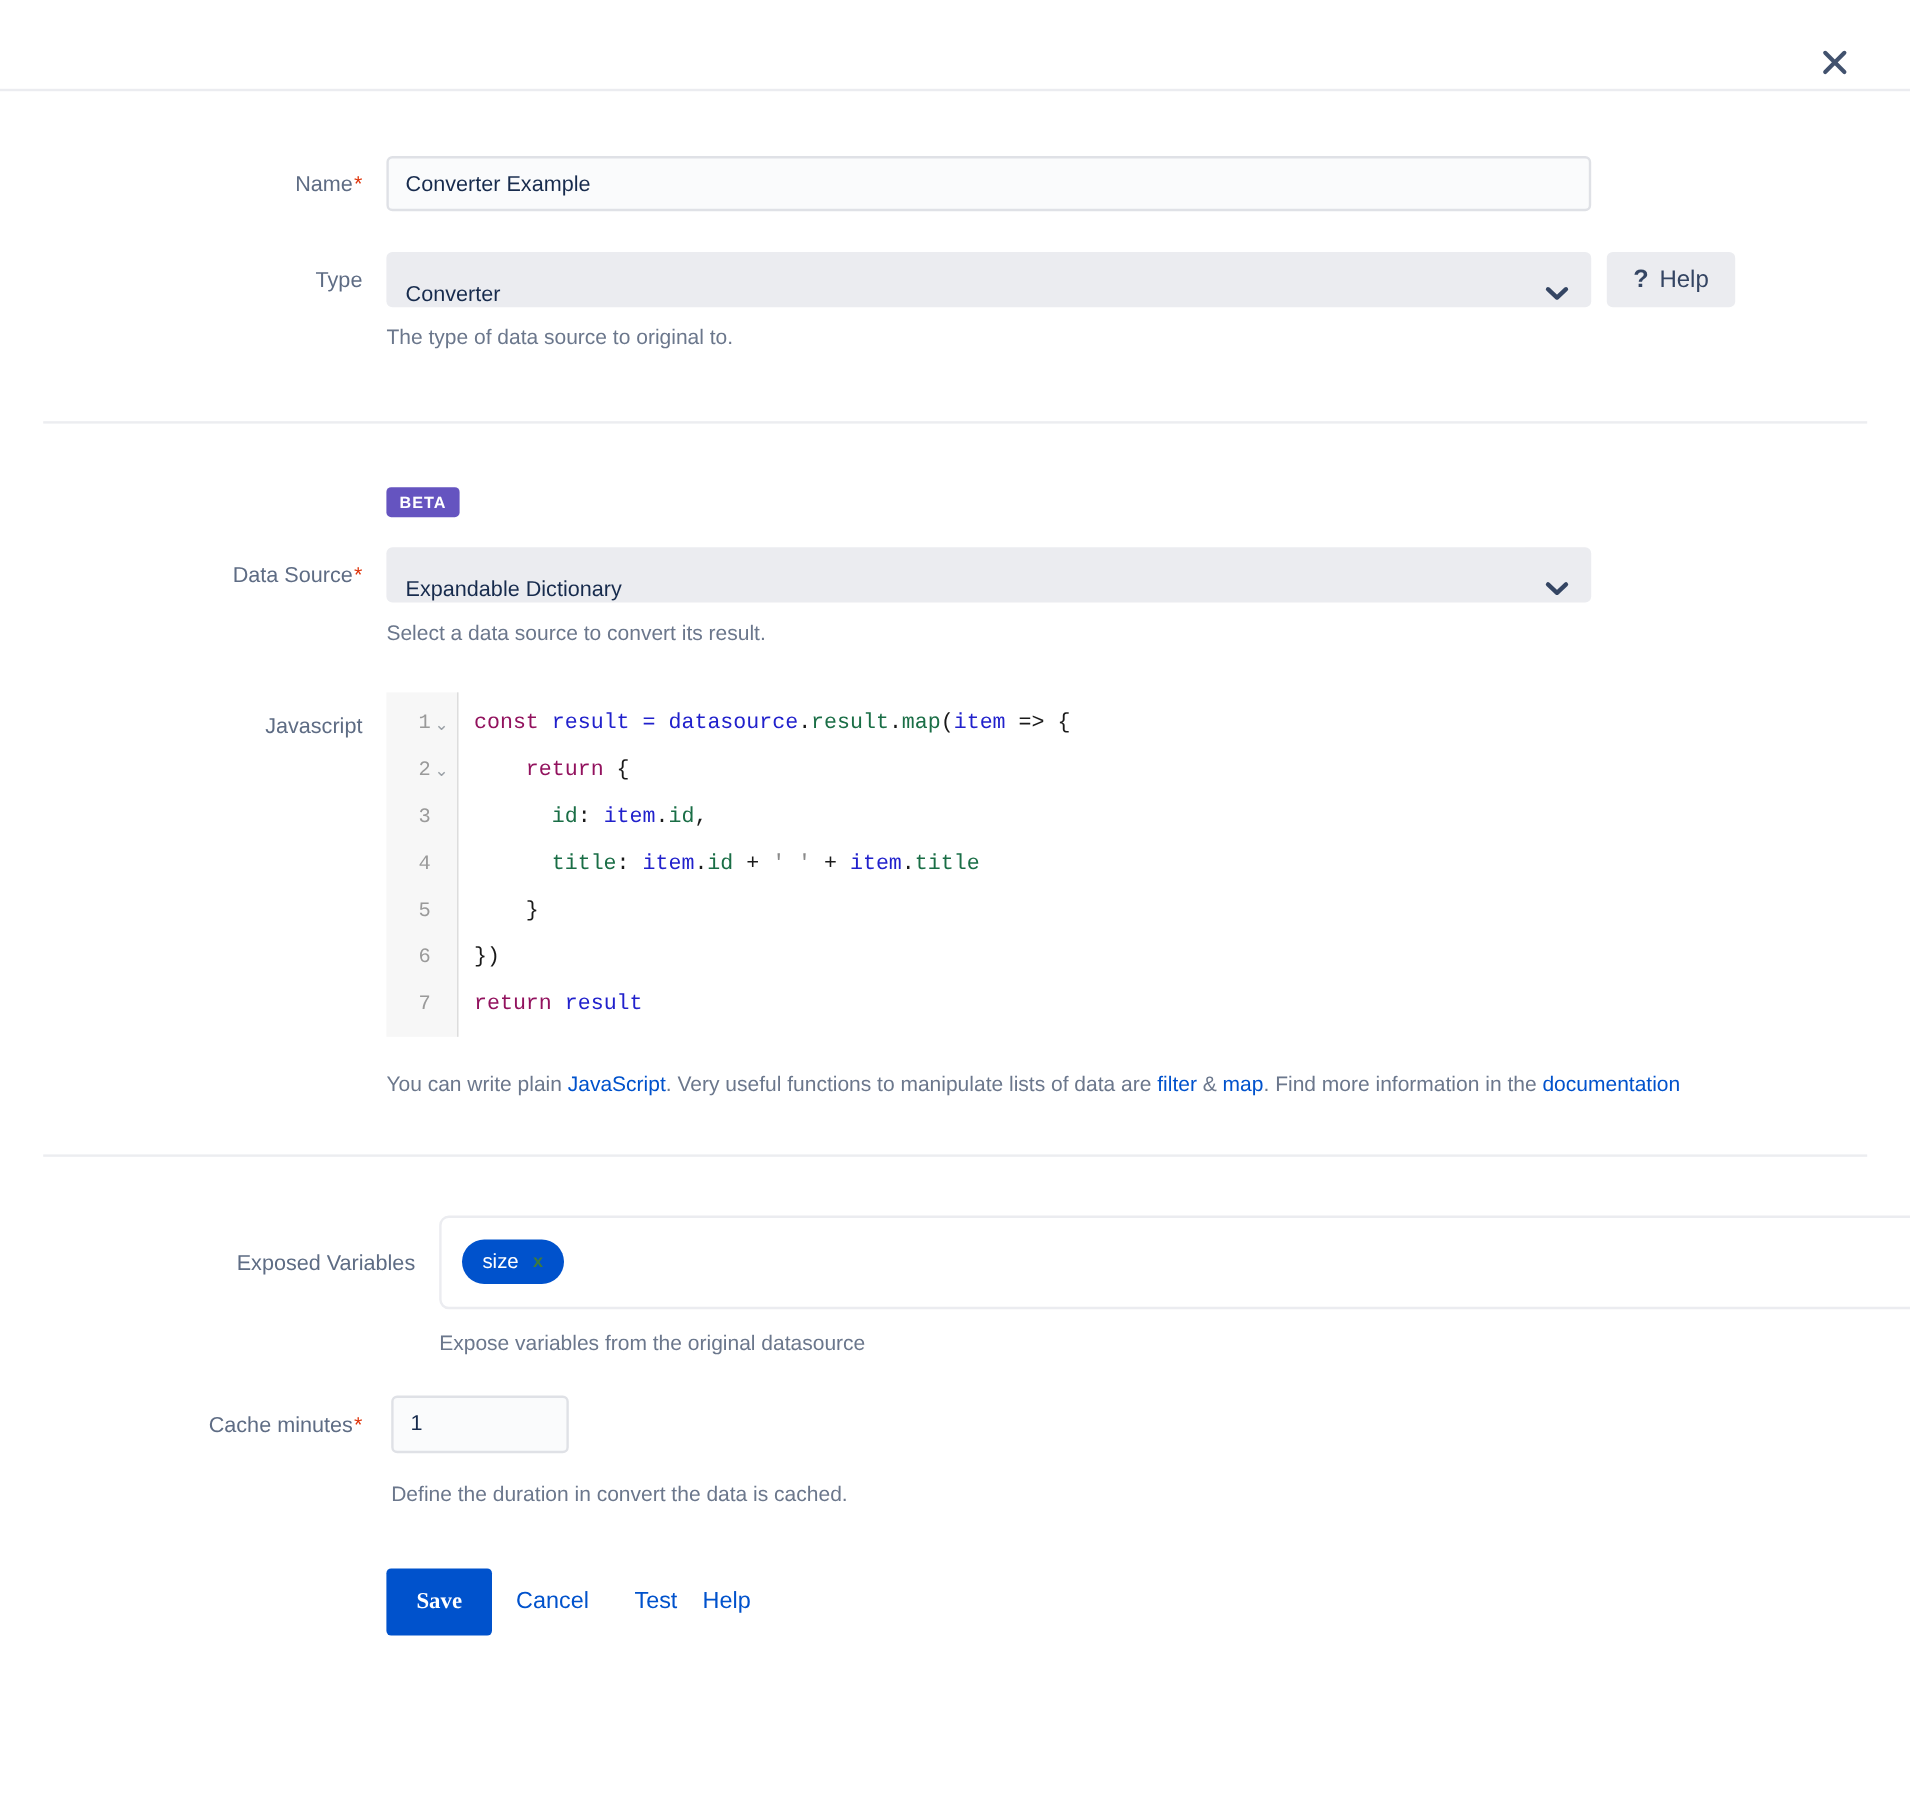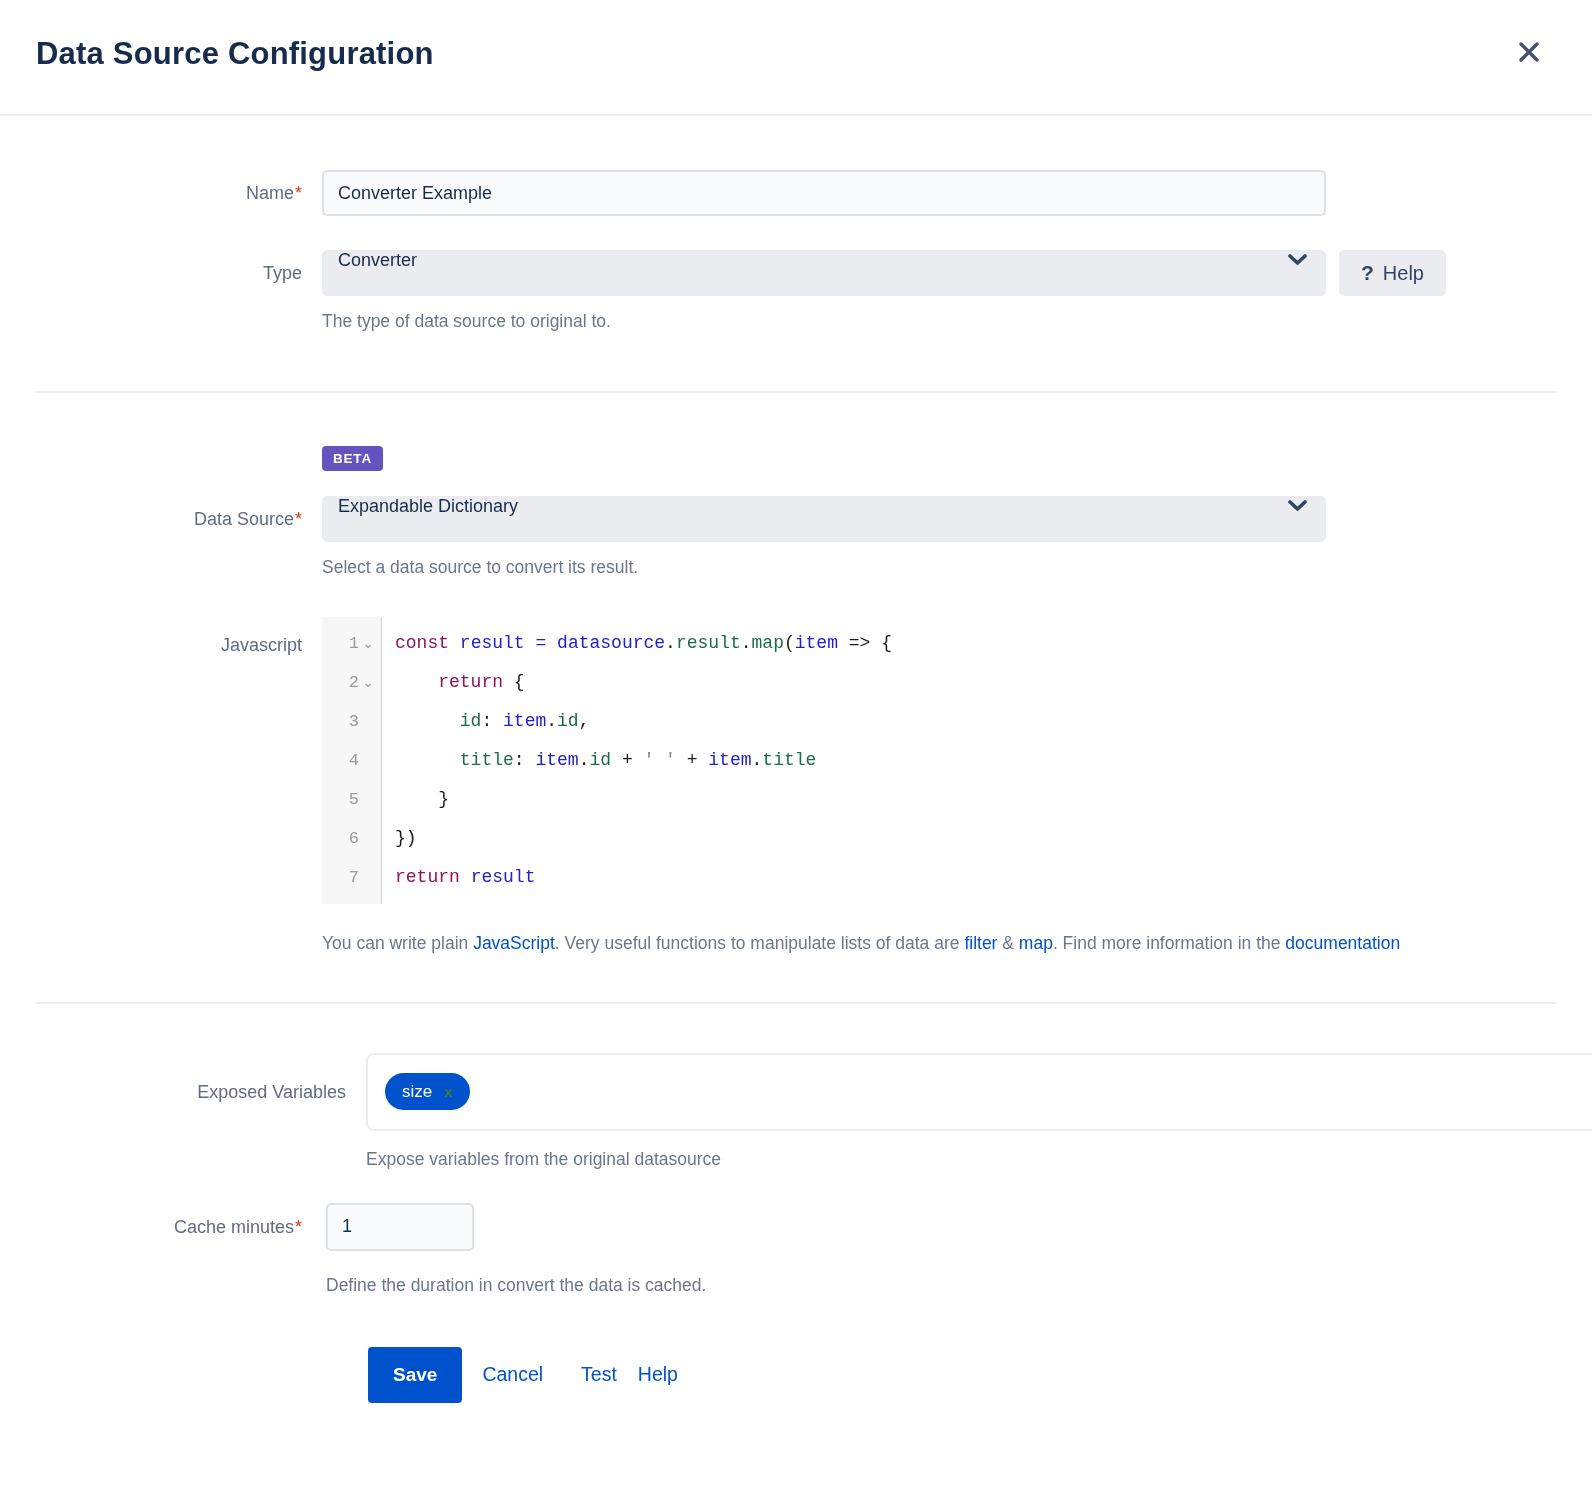--- a/index.html
+++ b/index.html
@@ -20,21 +20,21 @@
   .req { color:#DE350B; font-size:18px; margin-left:1px; }
   .helper { font-size:17.5px; color:#6B778C; margin-top:13px; line-height:24px; }
   .divider { border:none; border-top:2px solid #ECEDF0; margin:0 36px; }
   
   .text-input {
     width:1004px; height:46px; background:#FAFBFC; border:2px solid #DFE1E6; border-radius:5px;
     font-family:"Liberation Sans", sans-serif; font-size:18px; color:#172B4D; padding:0 14px; outline:none;
   }
   .select {
     width:1004px; height:46px; background:#EBECF0; border:none; border-radius:5px;
-    display:flex; align-items:flex-start; justify-content:space-between; padding:0 18px 0 16px;
+    display:flex; align-items:flex-end; justify-content:space-between; padding:0 18px 0 16px;
     font-size:18px; color:#172B4D; cursor:pointer;
   }
   .help-btn {
     height:46px; margin-left:13px; padding:0 22px; background:#EBECF0; border:none; border-radius:5px;
     display:inline-flex; align-items:center; cursor:pointer;
     font-family:"Liberation Sans", sans-serif; font-size:20px; color:#344563;
   }
   .help-btn .qmark { font-weight:700; font-size:21px; margin-right:9px; }
   .beta-badge {
     display:inline-block; background:#6554C0; color:#fff; font-size:13.5px; font-weight:700;
@@ -86,32 +86,31 @@
   }
   
   .cache-input {
     width:148px; height:48px; background:#FAFBFC; border:2px solid #DFE1E6; border-radius:5px;
     font-family:"Liberation Sans", sans-serif; font-size:18px; color:#172B4D; padding:0 14px; outline:none;
   }
   
   .actions { display:flex; align-items:center; }
   .save-btn {
     background:#0052CC; color:#fff; border:none; border-radius:4px; height:56px; padding:0 25px;
-    font-family:Liberation Sans, sans-serif; font-size:19px; font-weight:700; cursor:pointer;margin-left:46px;
+    font-family:Liberation Serif, serif; font-size:19px; font-weight:700; cursor:pointer;
   }
   .action-link { color:#0052CC; font-size:19.5px; text-decoration:none; cursor:pointer; }
   .ml-cancel { margin-left:20px; } .ml-test { margin-left:38px; } .ml-help { margin-left:21px; }
 </style>
 </head>
 <body>
 
 <div>
 
   <header class="dlg-header">
-    <h1 class="dlg-title">Data Source Configuration</h1>
     <button class="close-btn" aria-label="close">
       <span>
         <svg width="28" height="28" viewBox="0 0 28 28">
           <path d="M6 6 L22 22 M22 6 L6 22" stroke="#42526E" stroke-width="3.4" stroke-linecap="round" fill="none"></path>
         </svg>
       </span>
     </button>
   </header>
 
   <main class="dlg-main">

